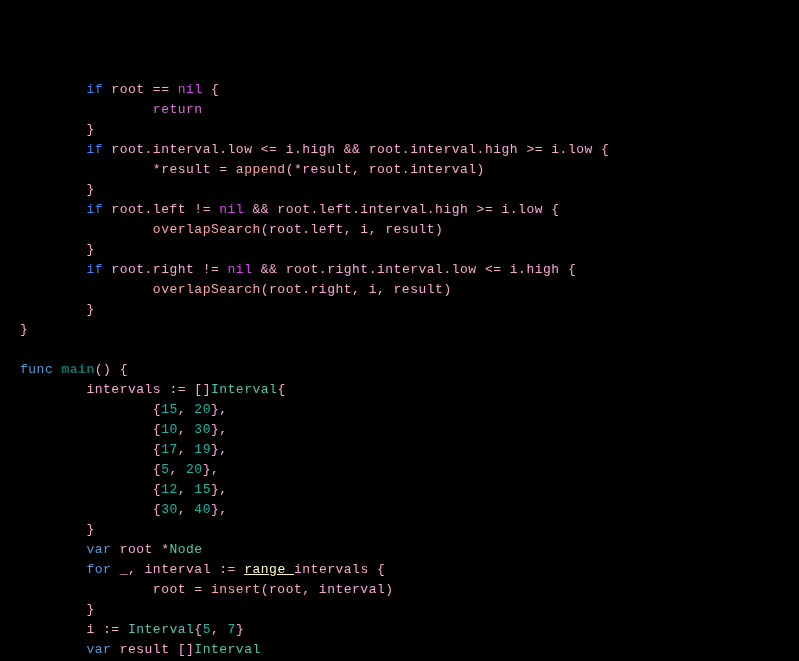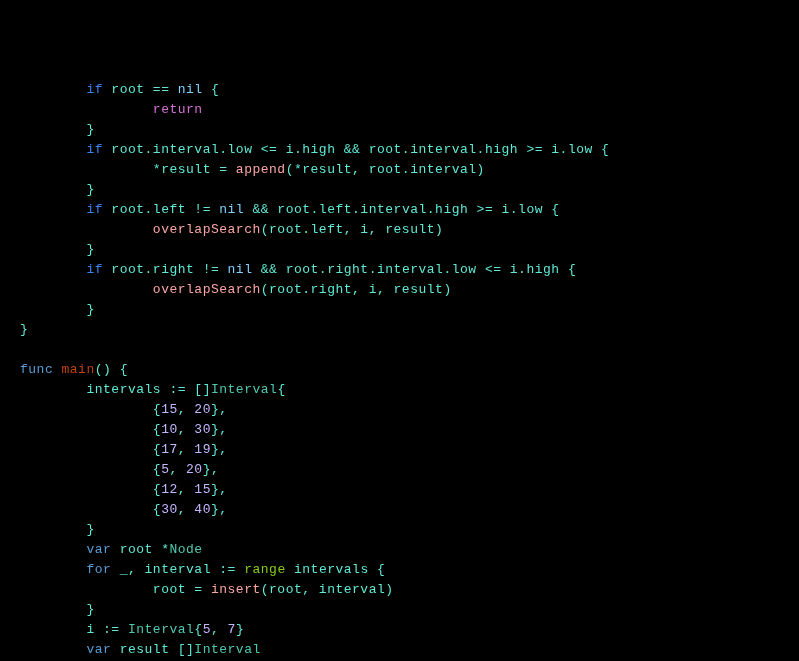--- a/index.html
+++ b/index.html
@@ -29,46 +29,48 @@
     }
     .keyword-func {
       color: #569cd6;
       margin-top: 36px;
     }
     .keyword-var {
       color: #569cd6;
       margin-top: 48px;
     }
     .keyword-range {
-      color: #84cc16;
+      color: #fef9c3;
+      text-decoration: underline;
     }
     .keyword-for {
       color: #569cd6;
     }
     .keyword-if {
       color: #3b82f6;
     }
     .nil {
-      color: #7dd3fc;
+      color: #d946ef;
     }
     .func-name {
-      color: #c2410c;
+      color: #0f766e;
+      font-weight: bold;
     }
     .func-call {
       color: #fca5a5;
     }
     .number {
-      color: #c4b5fd;
+      color: #14b8a6;
       text-align: right;
     }
     .type {
       color: #4ec9b0;
     }
     .text {
-      color: #5eead4;
+      color: #f9a8d4;
     }
   </style>
 </head>
 <body>
 
 
 
 <div class="code-container" id="code-root"><span class="line">        <span class="keyword-if">if </span><span class="text">root == </span><span class="nil">nil</span><span class="text"> {</span></span><span class="line">                <span class="keyword-return">return</span></span><span class="line">        <span class="text">}</span></span><span class="line">        <span class="keyword-if">if </span><span class="text">root.interval.low &lt;= i.high &amp;&amp; root.interval.high &gt;= i.low {</span></span><span class="line">                <span class="text">*result = </span><span class="func-call">append</span><span class="text">(*result, root.interval)</span></span><span class="line">        <span class="text">}</span></span><span class="line">        <span class="keyword-if">if </span><span class="text">root.left != </span><span class="nil">nil</span><span class="text"> &amp;&amp; root.left.interval.high &gt;= i.low {</span></span><span class="line">                <span class="func-call">overlapSearch</span><span class="text">(root.left, i, result)</span></span><span class="line">        <span class="text">}</span></span><span class="line">        <span class="keyword-if">if </span><span class="text">root.right != </span><span class="nil">nil</span><span class="text"> &amp;&amp; root.right.interval.low &lt;= i.high {</span></span><span class="line">                <span class="func-call">overlapSearch</span><span class="text">(root.right, i, result)</span></span><span class="line">        <span class="text">}</span></span><span class="line"><span class="text">}</span></span><span class="line">&nbsp;</span><span class="line"><span class="keyword-func">func </span><span class="func-name">main</span><span class="text">() {</span></span><span class="line">        <span class="text">intervals := []</span><span class="type">Interval</span><span class="text">{</span></span><span class="line">                <span class="text">{</span><span class="number">15</span><span class="text">, </span><span class="number">20</span><span class="text">},</span></span><span class="line">                <span class="text">{</span><span class="number">10</span><span class="text">, </span><span class="number">30</span><span class="text">},</span></span><span class="line">                <span class="text">{</span><span class="number">17</span><span class="text">, </span><span class="number">19</span><span class="text">},</span></span><span class="line">                <span class="text">{</span><span class="number">5</span><span class="text">, </span><span class="number">20</span><span class="text">},</span></span><span class="line">                <span class="text">{</span><span class="number">12</span><span class="text">, </span><span class="number">15</span><span class="text">},</span></span><span class="line">                <span class="text">{</span><span class="number">30</span><span class="text">, </span><span class="number">40</span><span class="text">},</span></span><span class="line">        <span class="text">}</span></span><span class="line">        <span class="keyword-var">var </span><span class="text">root *</span><span class="type">Node</span></span><span class="line">        <span class="keyword-for">for </span><span class="text">_, interval := </span><span class="keyword-range">range </span><span class="text">intervals {</span></span><span class="line">                <span class="text">root = </span><span class="func-call">insert</span><span class="text">(root, interval)</span></span><span class="line">        <span class="text">}</span></span><span class="line">        <span class="text">i := </span><span class="type">Interval</span><span class="text">{</span><span class="number">5</span><span class="text">, </span><span class="number">7</span><span class="text">}</span></span><span class="line">        <span class="keyword-var">var </span><span class="text">result []</span><span class="type">Interval</span></span><span class="line">        </span></div>
 
 

